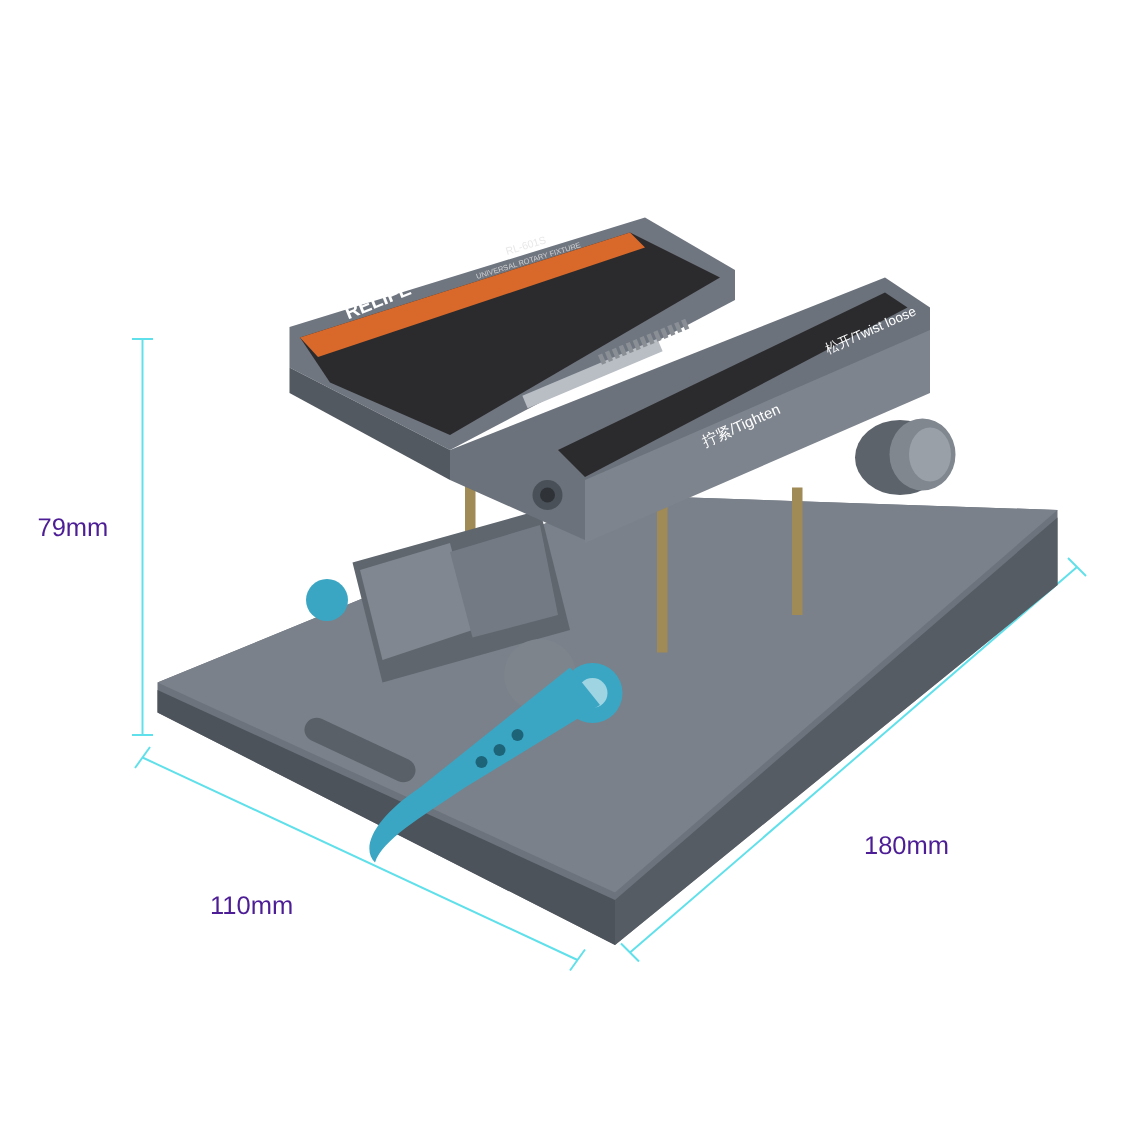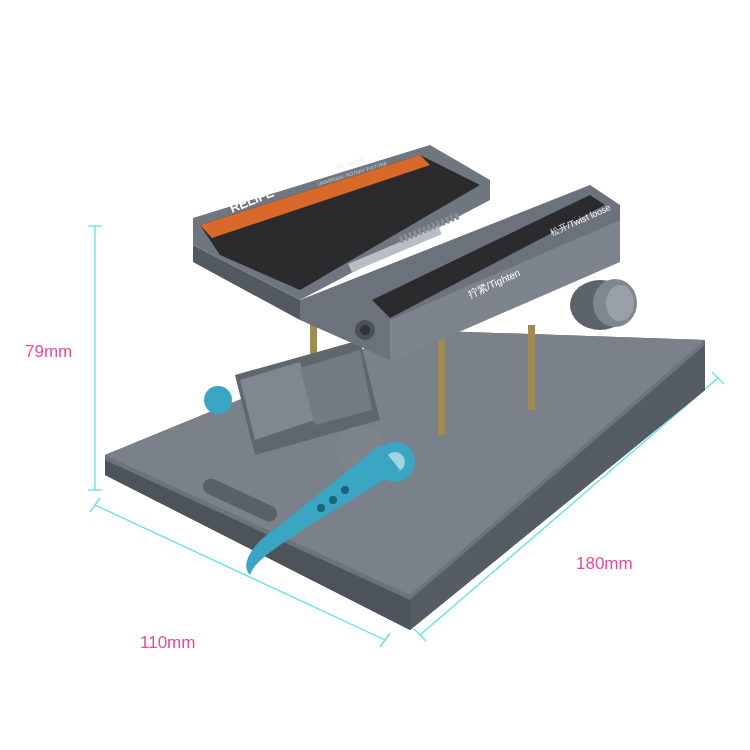--- a/index.html
+++ b/index.html
@@ -1,17 +1,17 @@
 <!DOCTYPE html>
 <html><head>
 <meta charset="utf-8">
 <style>
   html, body { margin:0; padding:0; background:#ffffff; }
   body { width:750px; height:750px; position:relative; overflow:hidden; font-family:"Liberation Sans", sans-serif; }
-  .dim-label { position:absolute; font-size:17px; color:#ec4899; }
+  .dim-label { position:absolute; font-size:17px; color:#4c1d95; }
   svg { position:absolute; left:0; top:0; }
   .rotated-text { font-family:"Liberation Sans", sans-serif; }
 </style>
 </head>
 <body>
 
 <svg width="750" height="750" viewBox="0 0 750 750">
 
   <g stroke="#5fe0ea" stroke-width="1.3" fill="none">
     <line x1="95" y1="226" x2="95" y2="490"></line>
@@ -68,13 +68,13 @@
   <text x="470" y="298" fill="#ffffff" font-size="10" class="rotated-text" transform="rotate(-24 470 298)">拧紧/Tighten</text>
   <text x="552" y="236" fill="#ffffff" font-size="9" class="rotated-text" transform="rotate(-24 552 236)">松开/Twist loose</text>
 
   <ellipse cx="600" cy="305" rx="30" ry="25" fill="#5d636b"></ellipse>
   <ellipse cx="615" cy="303" rx="22" ry="24" fill="#80878f"></ellipse>
   <ellipse cx="620" cy="303" rx="14" ry="18" fill="#9aa0a7"></ellipse>
 </svg>
 
 <div class="dim-label" style="left:25px;top:342px;">79mm</div>
 <div class="dim-label" style="left:576px;top:511px;margin-top:43px;">180mm</div>
-<div class="dim-label" style="left:140px;top:594px;margin-top:39px;">110mm</div>
+<div class="dim-label" style="left:140px;top:594px;">110mm</div>
 
 </body></html>

